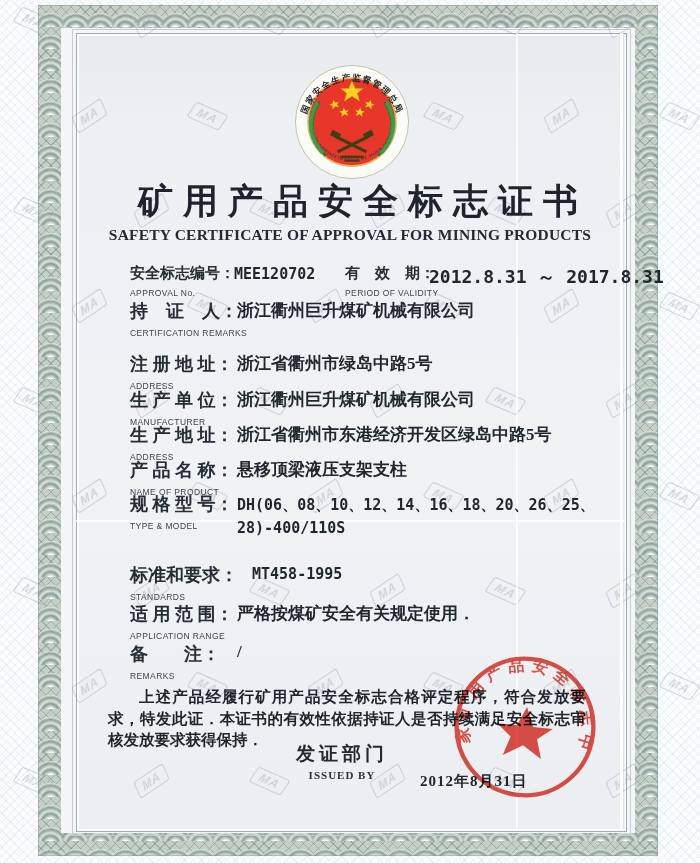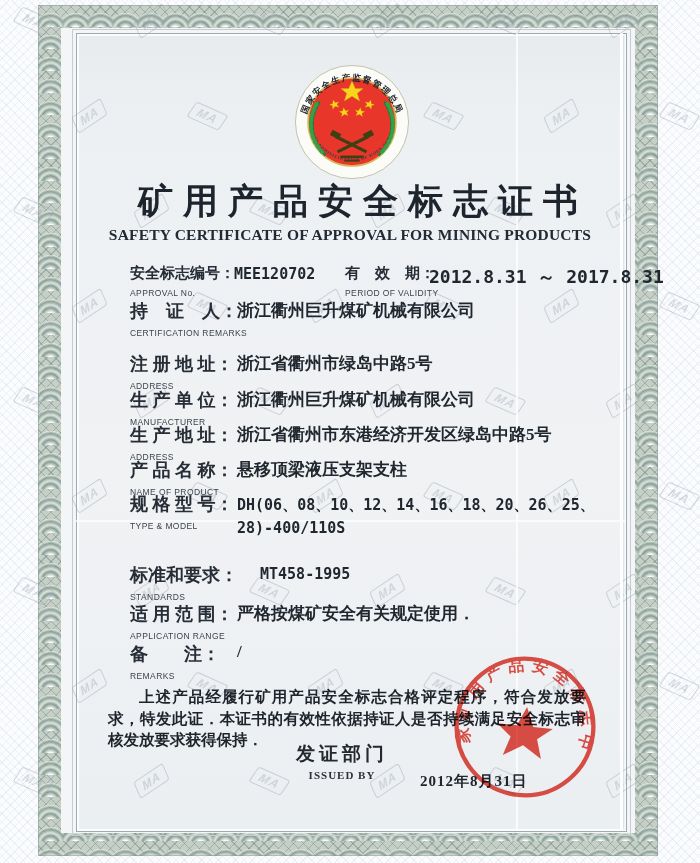--- a/index.html
+++ b/index.html
@@ -222,21 +222,21 @@
 <div class="row r4">
   <div><span class="zh-label">产 品 名 称：</span><span class="fen">NAME OF PRODUCT</span></div>
   <div class="fval">悬移顶梁液压支架支柱</div>
 </div>
 <div class="row r5">
   <div><span class="zh-label">规 格 型 号：</span><span class="fen">TYPE &amp; MODEL</span></div>
   <div class="fval mono wrapval">DH(06、08、10、12、14、16、18、20、26、25、28)-400/110S</div>
 </div>
 <div class="row r6">
   <div><span class="zh-label">标准和要求：</span><span class="fen">STANDARDS</span></div>
-  <div class="fval mono" style="left:130px">MT458-1995</div>
+  <div class="fval mono" style="left:122px">MT458-1995</div>
 </div>
 <div class="row r7">
   <div><span class="zh-label">适 用 范 围：</span><span class="fen">APPLICATION RANGE</span></div>
   <div class="fval">严格按煤矿安全有关规定使用．</div>
 </div>
 <div class="row r8">
   <div><span class="zh-label">备　　注：</span><span class="fen">REMARKS</span></div>
   <div class="fval">/</div>
 </div>
 

